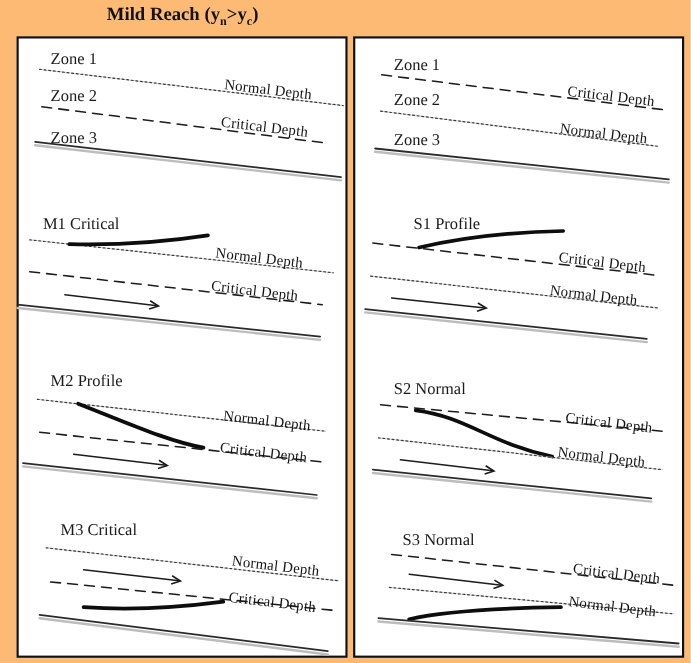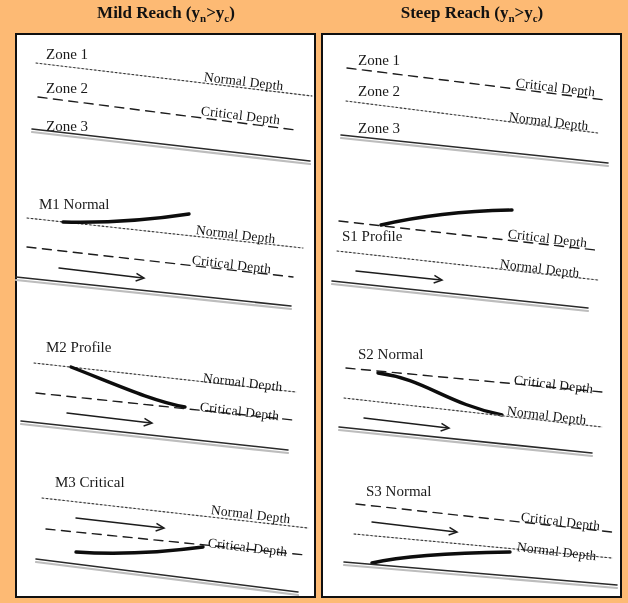--- a/index.html
+++ b/index.html
@@ -27,23 +27,20 @@
     transform:rotate(6.8deg);transform-origin:0 50%;letter-spacing:.2px;
   }
 </style>
 </head>
 <body>
 
 <div id="stage">
 
   <div class="panel-title" style="left:15px;">
     <span>Mild Reach (y</span><sub>n</sub><span>&gt;y</span><sub>c</sub><span>)</span>
-  </div>
-  <div class="panel-title" style="left:321px;">
-    <span>Steep Reach (y</span><sub>n</sub><span>&gt;y</span><sub>c</sub><span>)</span>
   </div>
 
   <div class="panel" id="panel-left"></div>
   <div class="panel" id="panel-right"></div>
 
   <svg id="diagram-svg" width="628" height="603" viewBox="0 0 628 603">
     <defs>
       <marker id="arrowhead" markerUnits="userSpaceOnUse" markerWidth="16" markerHeight="14" refX="8" refY="5" orient="auto">
         <path d="M1,1.2 L9,5 L1,8.8" fill="none" stroke="#1c1c1c" stroke-width="1.5"></path>
       </marker>
@@ -112,39 +109,39 @@
       <path d="M344,562 L617,585" stroke="#2a2a2a" stroke-width="1.6"></path>
     </g>
   </svg>
 
   <div class="zone-label" style="left:46px;top:46px;">Zone 1</div>
   <div class="zone-label" style="left:46px;top:80px;">Zone 2</div>
   <div class="zone-label" style="left:46px;top:118px;">Zone 3</div>
   <div class="depth-label" style="left:204px;top:69px;">Normal Depth</div>
   <div class="depth-label" style="left:201px;top:103px;">Critical Depth</div>
 
-  <div class="profile-label" style="left:39px;top:196px;">M1 Normal</div>
+  <div class="profile-label" style="left:39px;top:196px;">M1 Critical</div>
   <div class="depth-label" style="left:196px;top:222px;">Normal Depth</div>
   <div class="depth-label" style="left:192px;top:252px;">Critical Depth</div>
 
   <div class="profile-label" style="left:46px;top:339px;">M2 Profile</div>
   <div class="depth-label" style="left:203px;top:370px;">Normal Depth</div>
   <div class="depth-label" style="left:200px;top:399px;">Critical Depth</div>
 
   <div class="profile-label" style="left:55px;top:474px;">M3 Critical</div>
   <div class="depth-label" style="left:211px;top:502px;">Normal Depth</div>
   <div class="depth-label" style="left:208px;top:535px;">Critical Depth</div>
 
   <div class="zone-label" style="left:358px;top:52px;">Zone 1</div>
   <div class="zone-label" style="left:358px;top:83px;">Zone 2</div>
   <div class="zone-label" style="left:358px;top:120px;">Zone 3</div>
   <div class="depth-label" style="left:516px;top:75px;">Critical Depth</div>
   <div class="depth-label" style="left:509px;top:109px;">Normal Depth</div>
 
-  <div class="profile-label" style="left:342px;top:196px;margin-top:32px;">S1 Profile</div>
+  <div class="profile-label" style="left:376px;top:196px;">S1 Profile</div>
   <div class="depth-label" style="left:508px;top:226px;">Critical Depth</div>
   <div class="depth-label" style="left:500px;top:256px;">Normal Depth</div>
 
   <div class="profile-label" style="left:358px;top:346px;">S2 Normal</div>
   <div class="depth-label" style="left:514px;top:372px;">Critical Depth</div>
   <div class="depth-label" style="left:507px;top:403px;">Normal Depth</div>
 
   <div class="profile-label" style="left:366px;top:483px;">S3 Normal</div>
   <div class="depth-label" style="left:521px;top:509px;">Critical Depth</div>
   <div class="depth-label" style="left:517px;top:539px;">Normal Depth</div>

